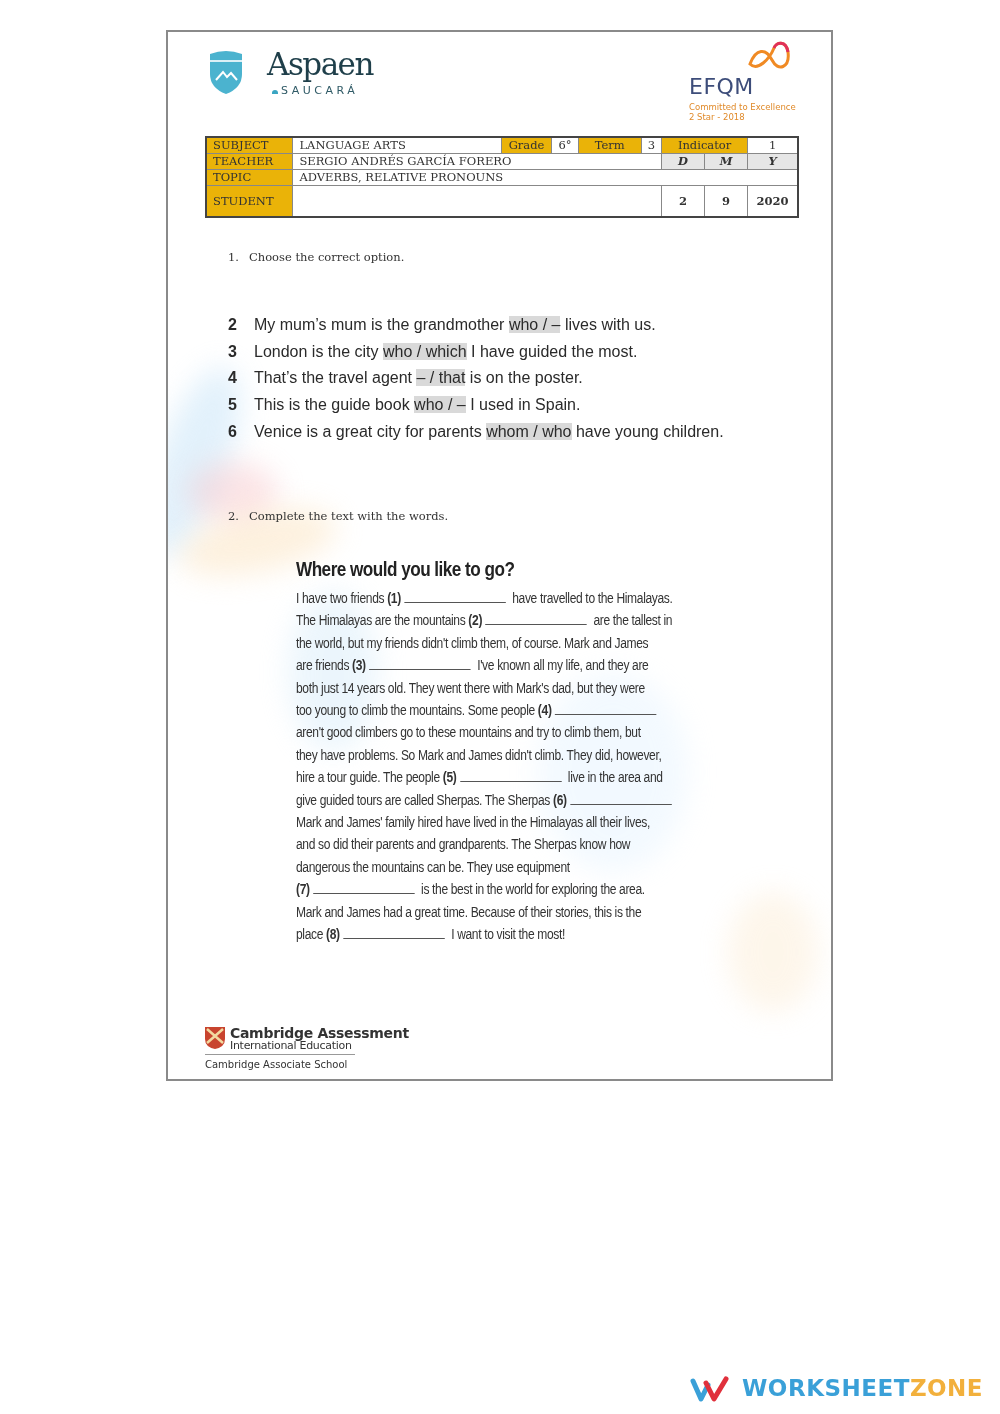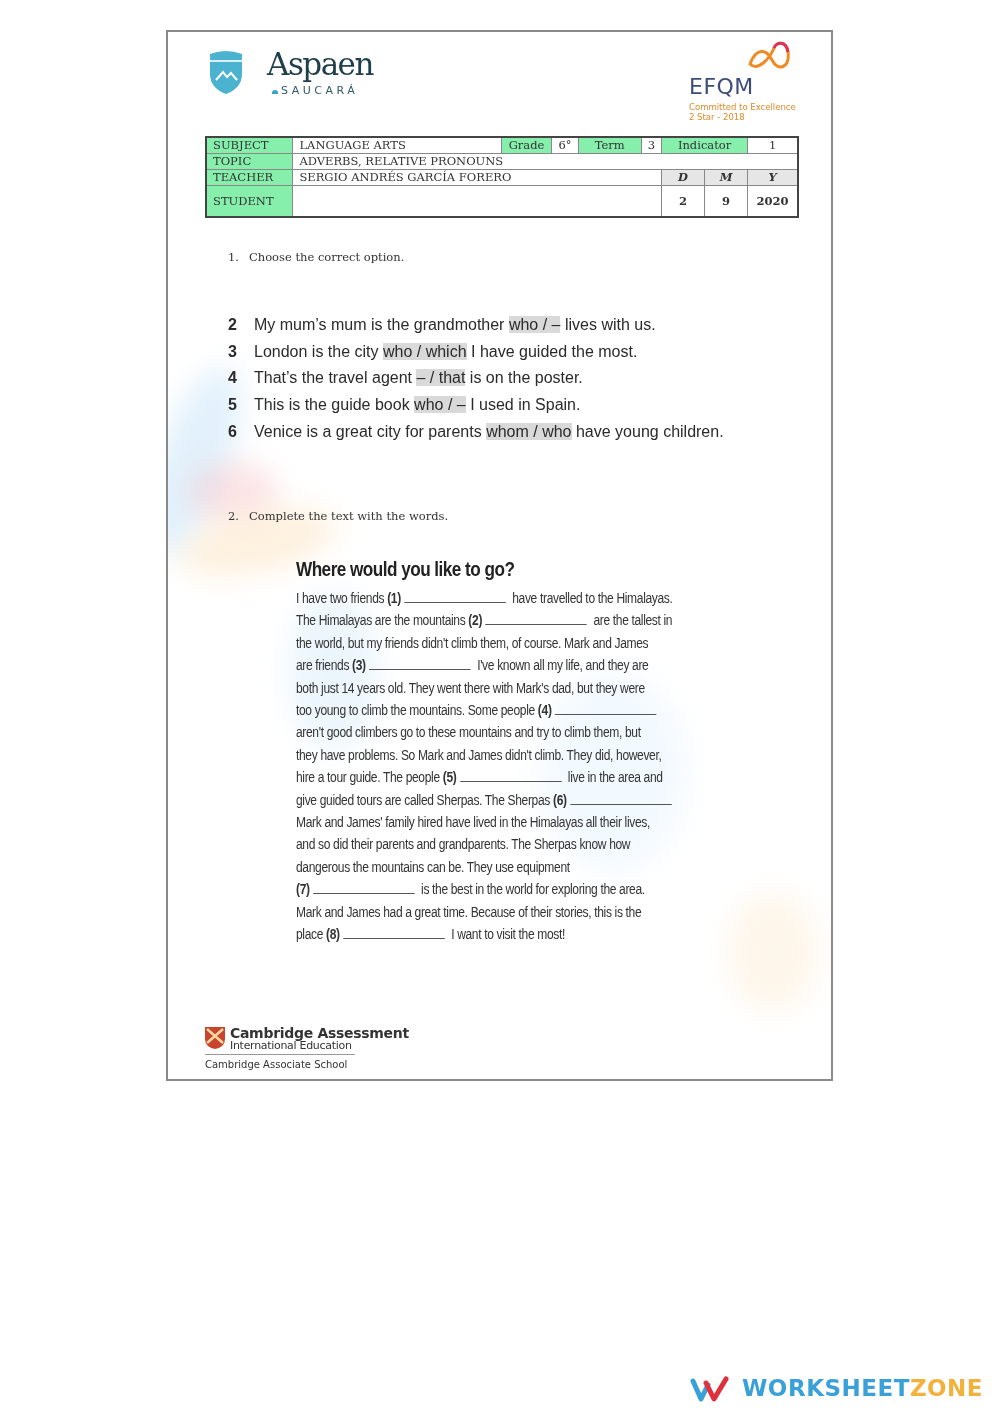--- a/index.html
+++ b/index.html
@@ -15,21 +15,21 @@
   .aspaen-sub { position:absolute; left:113px; top:52px; font-family:"DejaVu Sans", sans-serif; font-size:11px; letter-spacing:3.5px; color:#2f5a66; }
   .aspaen-sub-mark { position:absolute; left:104px; top:58px; width:6px; height:4px; background:#3aa5c2; border-radius:3px 3px 0 0; }
   .efqm-symbol { position:absolute; left:578px; top:6px; width:48px; height:36px; }
   .efqm-name { position:absolute; left:521px; top:42px; font-family:"DejaVu Sans", sans-serif; font-weight:normal; font-size:22px; color:#3d4d7a; letter-spacing:0.5px; }
   .efqm-sub1 { position:absolute; left:521px; top:70px; font-size:8.5px; color:#e08a2a; }
   .efqm-sub2 { position:absolute; left:521px; top:80px; font-size:8.5px; color:#e08a2a; }
 
   
   .info { position:absolute; left:37px; top:104px; width:594px; border-collapse:collapse; border:2px solid #444; font-family:"DejaVu Serif", serif; font-size:11.5px; color:#333; }
   .info td { border:1px solid #888; padding:0 6px; height:15px; line-height:15px; white-space:nowrap; }
-  .info td.lbl { background:#86efac;margin-left:28px; }
+  .info td.lbl { background:#eab308;margin-left:28px; }
   .info td.center { text-align:center; }
   .info td.ital { font-style:italic; font-weight:bold; text-align:center; background:#e6e6e6; }
   .info td.bold { font-weight:bold; text-align:center; }
   .info tr.tall td { height:30px; line-height:30px; }
 
   
   .instr { position:absolute; font-family:"DejaVu Serif", serif; font-size:11.5px; color:#333; }
   .instr .num { margin-right:10px; }
 
   .ex1 { position:absolute; left:60px; top:280px; width:600px; font-family:"Liberation Sans", sans-serif; font-size:16px; color:#2a2a2a; }
@@ -93,29 +93,29 @@
       <td class="lbl" style="width:74px;">SUBJECT</td>
       <td style="width:199px;">LANGUAGE ARTS</td>
       <td class="lbl center" style="width:38px;">Grade</td>
       <td class="center" style="width:12px;">6°</td>
       <td class="lbl center" style="width:51px;">Term</td>
       <td class="center" style="width:5px;">3</td>
       <td class="lbl center" colspan="2" style="width:74px;">Indicator</td>
       <td class="center" style="width:37px;">1</td>
     </tr>
     <tr>
-      <td class="lbl">TOPIC</td>
-      <td colspan="8">ADVERBS, RELATIVE PRONOUNS</td>
-    </tr>
-    <tr>
       <td class="lbl">TEACHER</td>
       <td colspan="5">SERGIO ANDRÉS GARCÍA FORERO</td>
       <td class="ital" style="width:16px;">D</td>
       <td class="ital" style="width:16px;">M</td>
       <td class="ital">Y</td>
+    </tr>
+    <tr>
+      <td class="lbl">TOPIC</td>
+      <td colspan="8">ADVERBS, RELATIVE PRONOUNS</td>
     </tr>
     <tr class="tall">
       <td class="lbl">STUDENT</td>
       <td colspan="5"></td>
       <td class="bold">2</td>
       <td class="bold">9</td>
       <td class="bold">2020</td>
     </tr>
   </tbody>
     </table>

